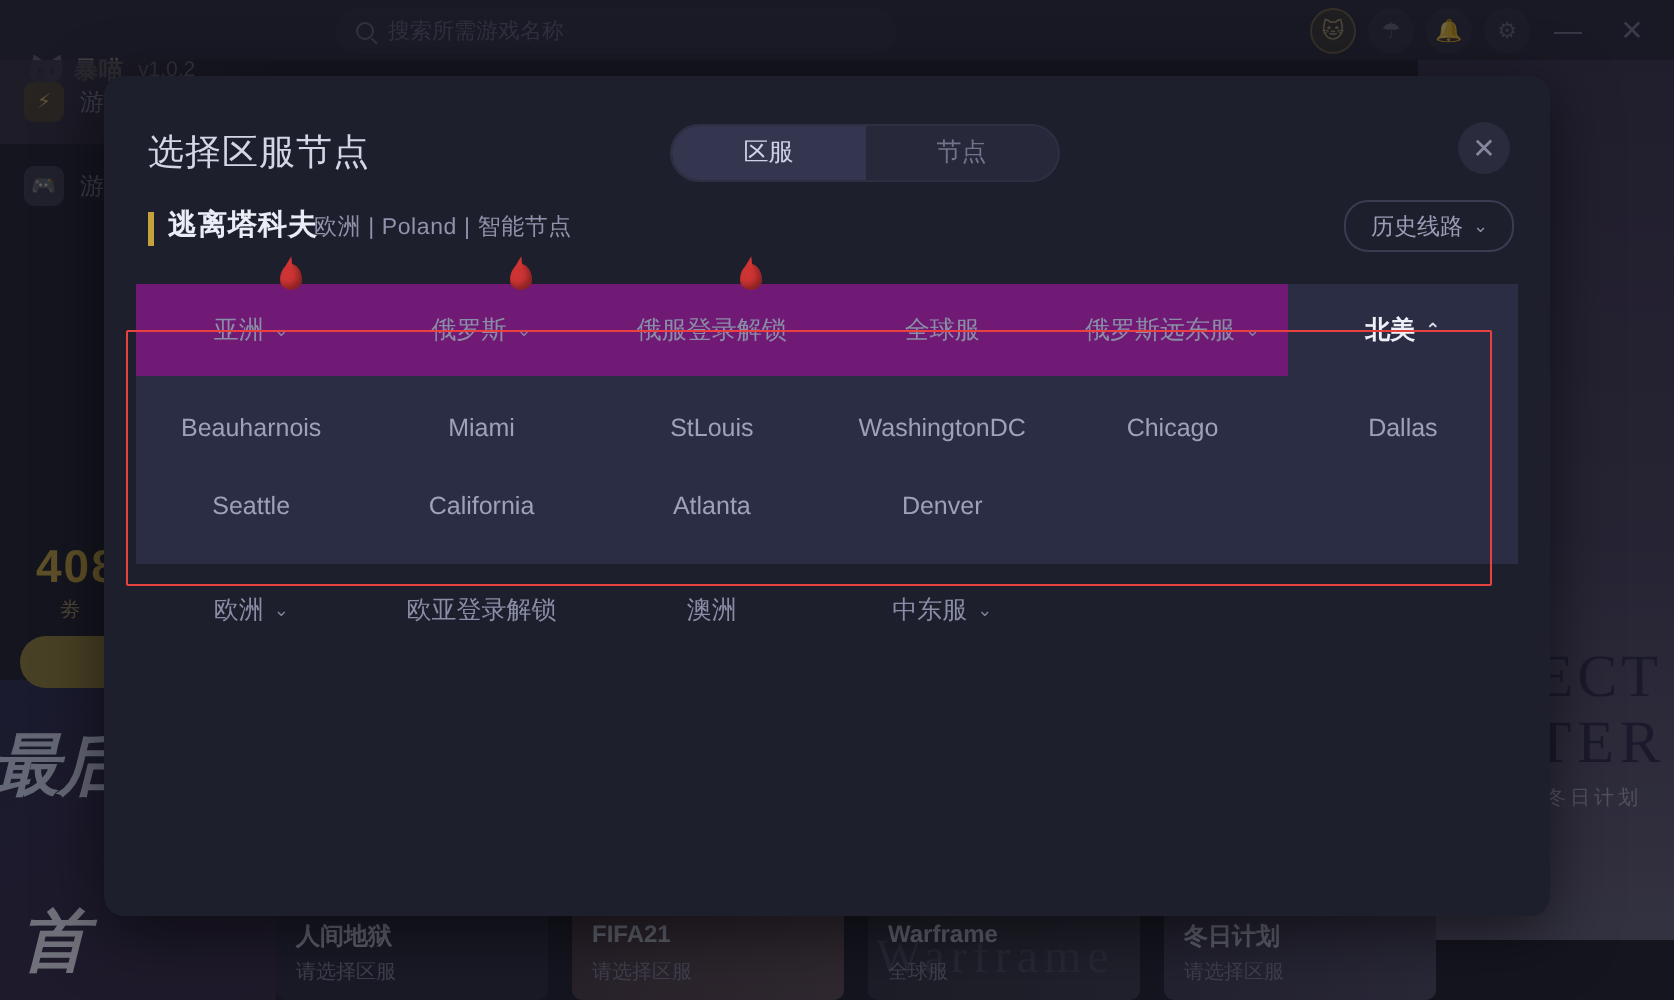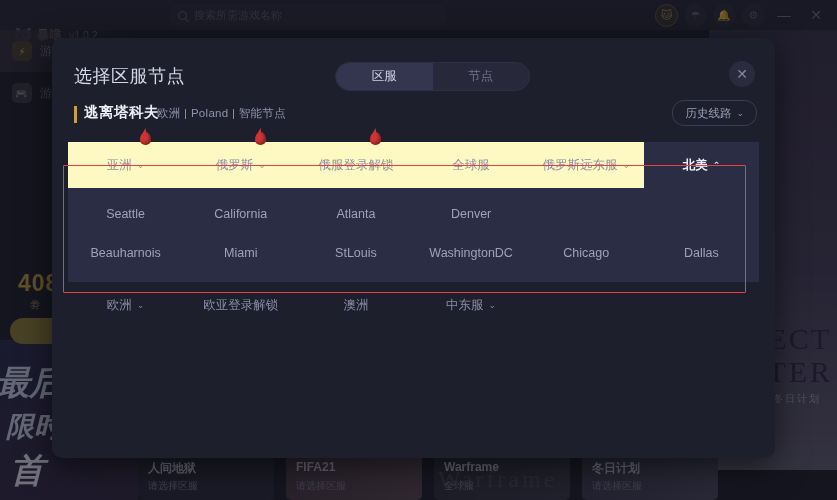--- a/index.html
+++ b/index.html
@@ -144,21 +144,21 @@
     position: absolute; right: 18px; top: 2px; height: 24px; padding: 12px 12px;
     border: 1px solid #3a3c52; border-radius: 12px;
     display: flex; align-items: center; gap: 5px; font-size: 11.5px; color: #9b9eb6;
   }
 
   #region-panel {
     position: absolute; left: 16px; top: 104px; width: 691px; height: 283px;
     background: #23243300; border-radius: 6px;
   }
 
-  .tabrow { display: flex; height: 46px; background: #fef9c3; }
+  .tabrow { display: flex; height: 46px; background: #701a75; }
   .tabrow.second { background: #1e1f2d; }
   .tab {
     flex: 1; display: flex; align-items: center; justify-content: center; gap: 5px;
     font-size: 12.5px; color: #8a8da6; position: relative;
   }
   .tab.sel { background: #2b2d44; color: #eef0f8; font-weight: bold; }
   .caret { font-size: 9px; opacity: .9; }
   .flame {
     position: absolute; top: -10px; left: 50%; margin-left: 14px;
     width: 11px; height: 13px;
@@ -228,21 +228,20 @@
       <span class="side-ico">🎮</span>
       <span>游戏库</span>
     </div>
   </div>
 
   <div id="promo-bg"></div>
   <div id="promo-num">4088</div>
   <div id="promo-sub">劵</div>
   <div id="promo-btn"></div>
   <div id="promo-big1">最后 2</div>
-  <div id="promo-big2">限时</div>
   <div id="promo-big3">首</div>
 
   <div id="art-right">
     <div class="t1">ECT</div>
     <div class="t2">TER</div>
     <div class="t3">冬日计划</div>
   </div>
 
   <div id="cards">
     <div class="gcard">
@@ -315,35 +314,35 @@
         <span class="caret">⌄</span>
       </div>
       <div class="tab sel">
         <span>北美</span>
         <span class="caret">⌃</span>
       </div>
     </div>
 
     <div id="server-list">
       <div class="srow">
+        <div class="scell">Beauharnois</div>
+        <div class="scell">Miami</div>
+        <div class="scell">StLouis</div>
+        <div class="scell">WashingtonDC</div>
+        <div class="scell">Chicago</div>
+        <div class="scell">Dallas</div>
+      </div>
+      <div class="srow">
         <div class="scell">Seattle</div>
         <div class="scell">California</div>
         <div class="scell">Atlanta</div>
         <div class="scell">Denver</div>
         <div class="scell empty"></div>
         <div class="scell empty"></div>
       </div>
-      <div class="srow">
-        <div class="scell">Beauharnois</div>
-        <div class="scell">Miami</div>
-        <div class="scell">StLouis</div>
-        <div class="scell">WashingtonDC</div>
-        <div class="scell">Chicago</div>
-        <div class="scell">Dallas</div>
-      </div>
     </div>
 
     <div class="tabrow second">
       <div class="tab">
         <span>欧洲</span>
         <span class="caret">⌄</span>
       </div>
       <div class="tab">
         <span>欧亚登录解锁</span>
       </div>

